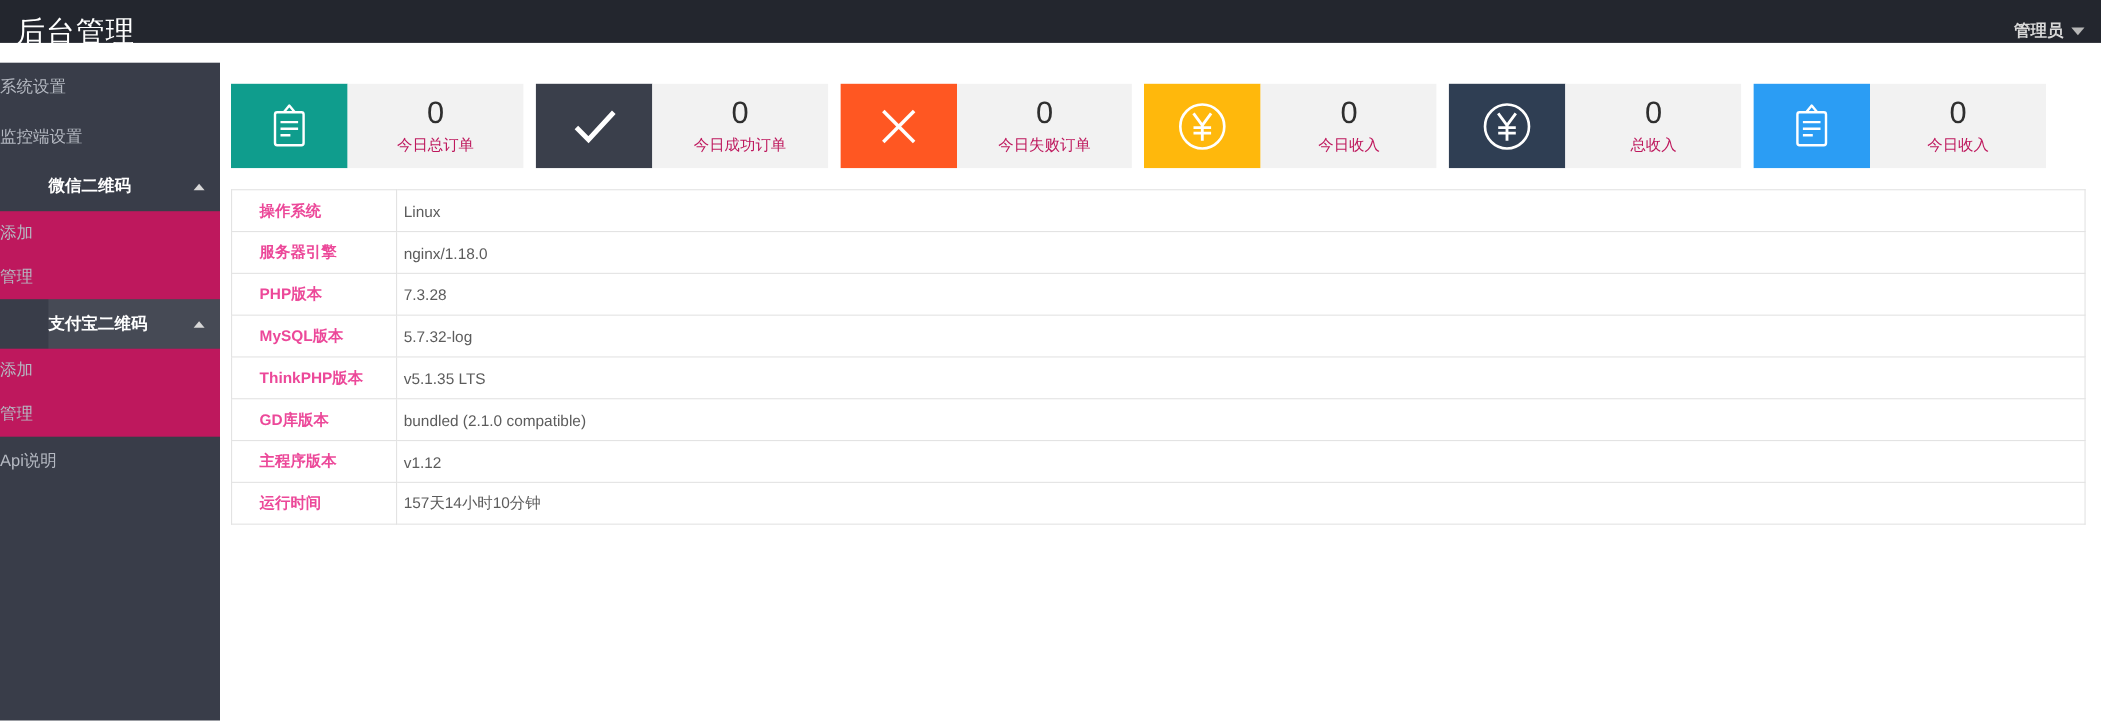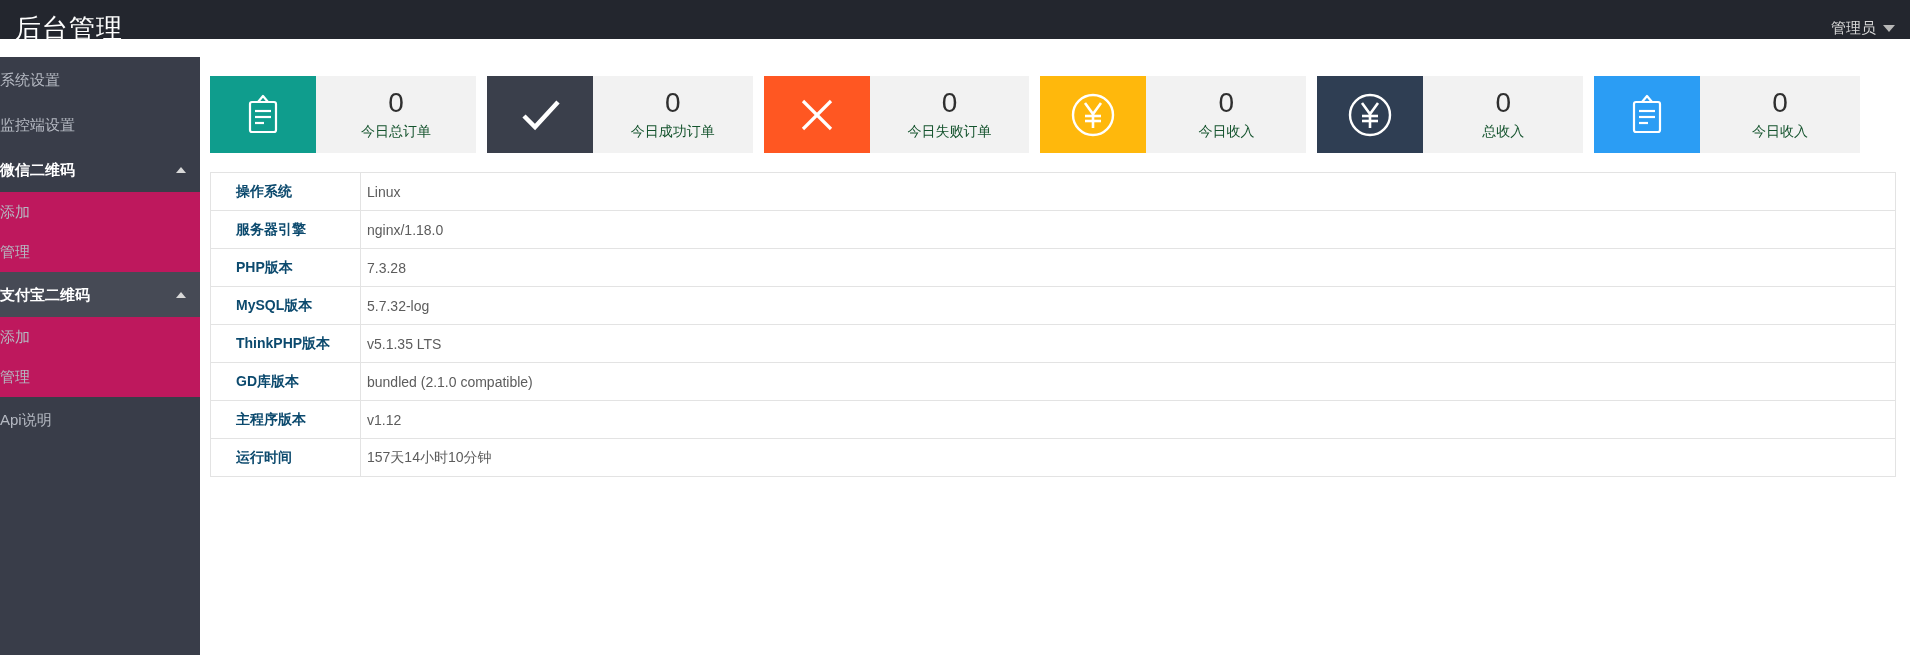--- a/index.html
+++ b/index.html
@@ -5,56 +5,56 @@
   * { margin:0; padding:0; box-sizing:border-box; }
   html,body { width:1910px; height:655px; overflow:hidden; background:#fff;
     font-family:"Liberation Sans","DejaVu Sans",sans-serif; }
 
   
   .header { position:absolute; top:0; left:0; width:1910px; height:39px;
     background:#23262E; z-index:10; }
   .app-title { position:absolute; left:15px; top:0; line-height:57px;
     color:#ffffff; font-size:26px; letter-spacing:1px; }
   .user-menu { position:absolute; right:15px; top:0; height:57px;
-    display:flex; align-items:center; gap:7px; cursor:pointer; color:#d9d9d9; font-size:15px; }
+    display:flex; align-items:center; gap:7px; cursor:pointer; color:#d9d9d9; font-size:15px;font-weight:bold; }
   .caret-down { width:0; height:0; border-left:6px solid transparent;
     border-right:6px solid transparent; border-top:7px solid #b7b7b7; }
 
   
   .sidebar { position:absolute; top:57px; left:0; width:200px; bottom:0;
     background:#393D49; }
   .nav-item { position:relative; height:45px; line-height:45px; 
     color:#b5b9c2; font-size:15px; cursor:pointer; white-space:nowrap; }
-  .nav-item.section { color:#ffffff; font-weight:700; }
+  .nav-item.section { color:#ffffff; font-weight:700;margin-left:44px; }
   .nav-item.highlight { background:rgba(255,255,255,.07); }
   .nav-group { background:#be185d; }
   .nav-group .nav-item { height:40px; line-height:40px; font-weight:400; }
   .caret-up { position:absolute; right:14px; top:50%; margin-top:-3px;
     width:0; height:0; border-left:5px solid transparent;
     border-right:5px solid transparent; border-bottom:6px solid #d8d8d8; }
 
   
   .main { position:absolute; top:57px; left:200px; right:0; bottom:0;
     background:#fff; padding:19px 14px 0 10px; }
 
   
   .stats-row { display:flex; gap:11px; height:77px; margin-right:36px; }
   .card { flex:1; display:flex; overflow:hidden; }
   .card-icon { width:106px; flex:0 0 106px; display:flex; align-items:center;
     justify-content:center; color:#fff; }
   .card-info { flex:1; background:#F2F2F2; display:flex; flex-direction:column;
     align-items:center; justify-content:center; }
   .card-value { font-size:28px; color:#2f2f2f; line-height:1.05; }
-  .card-label { font-size:14px; color:#14532d; margin-top:5px; }
+  .card-label { font-size:14px; color:#be185d; margin-top:5px; }
   .card-icon svg { display:block; }
 
   
   .sys-table { width:100%; margin-top:19px; border-collapse:collapse; font-size:14px; }
   .sys-table td { border:1px solid #E3E3E3; height:38px; vertical-align:middle; }
-  .sys-table td.k { width:150px; padding-left:25px; font-weight:700; color:#0c4a6e; }
+  .sys-table td.k { width:150px; padding-left:25px; font-weight:700; color:#ec4899; }
   .sys-table td.v { padding-left:6px; color:#5c5c5c; }
 </style>
 </head>
 <body>
 
 <div class="header">
   <div class="app-title">后台管理</div>
   <div class="user-menu">
     <span>管理员</span>
     <span class="caret-down"></span>

